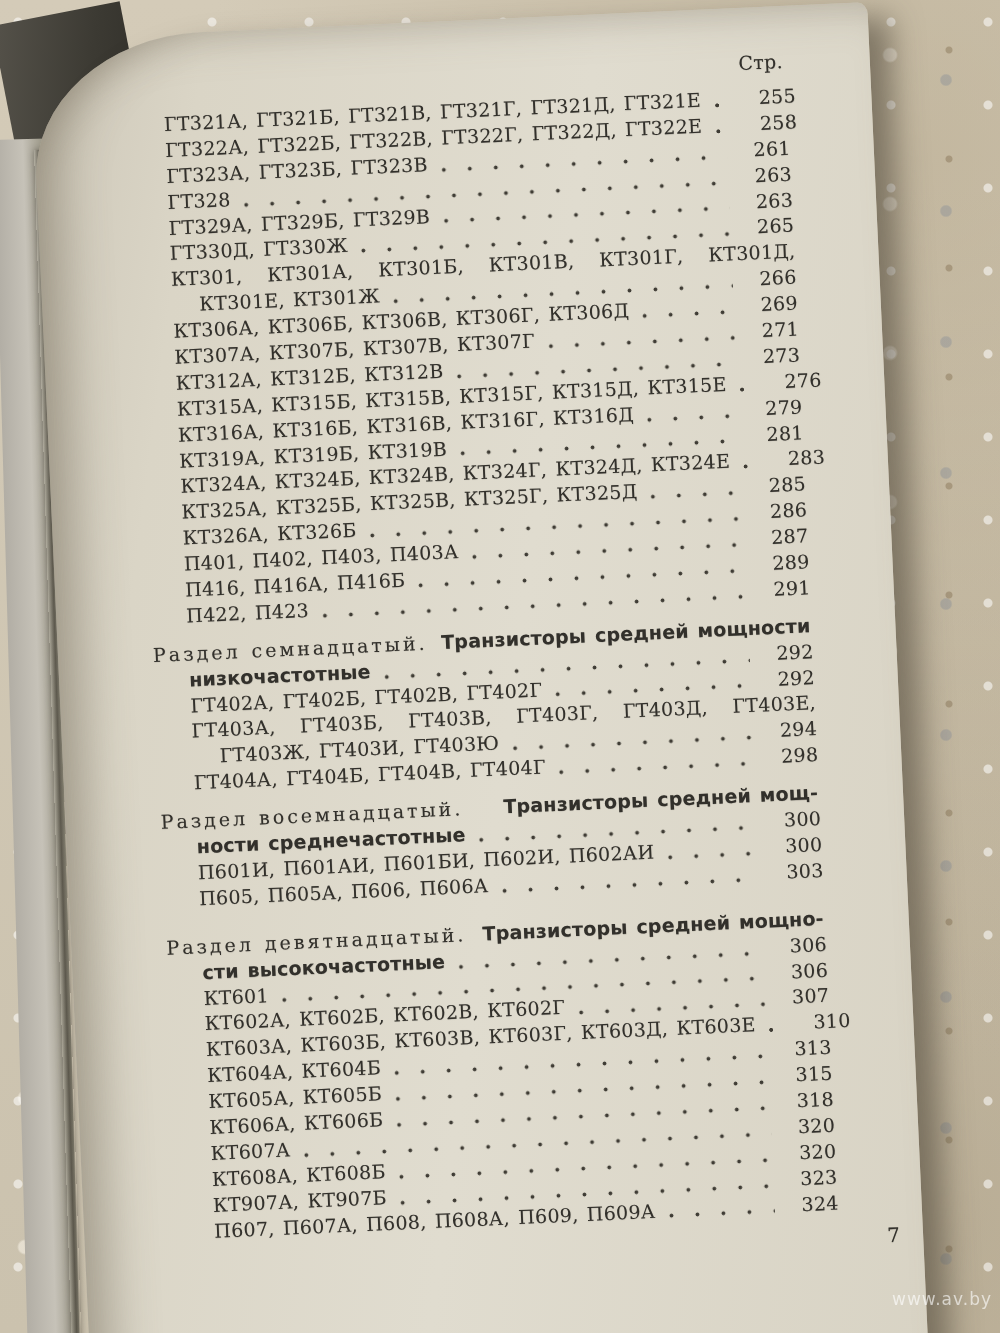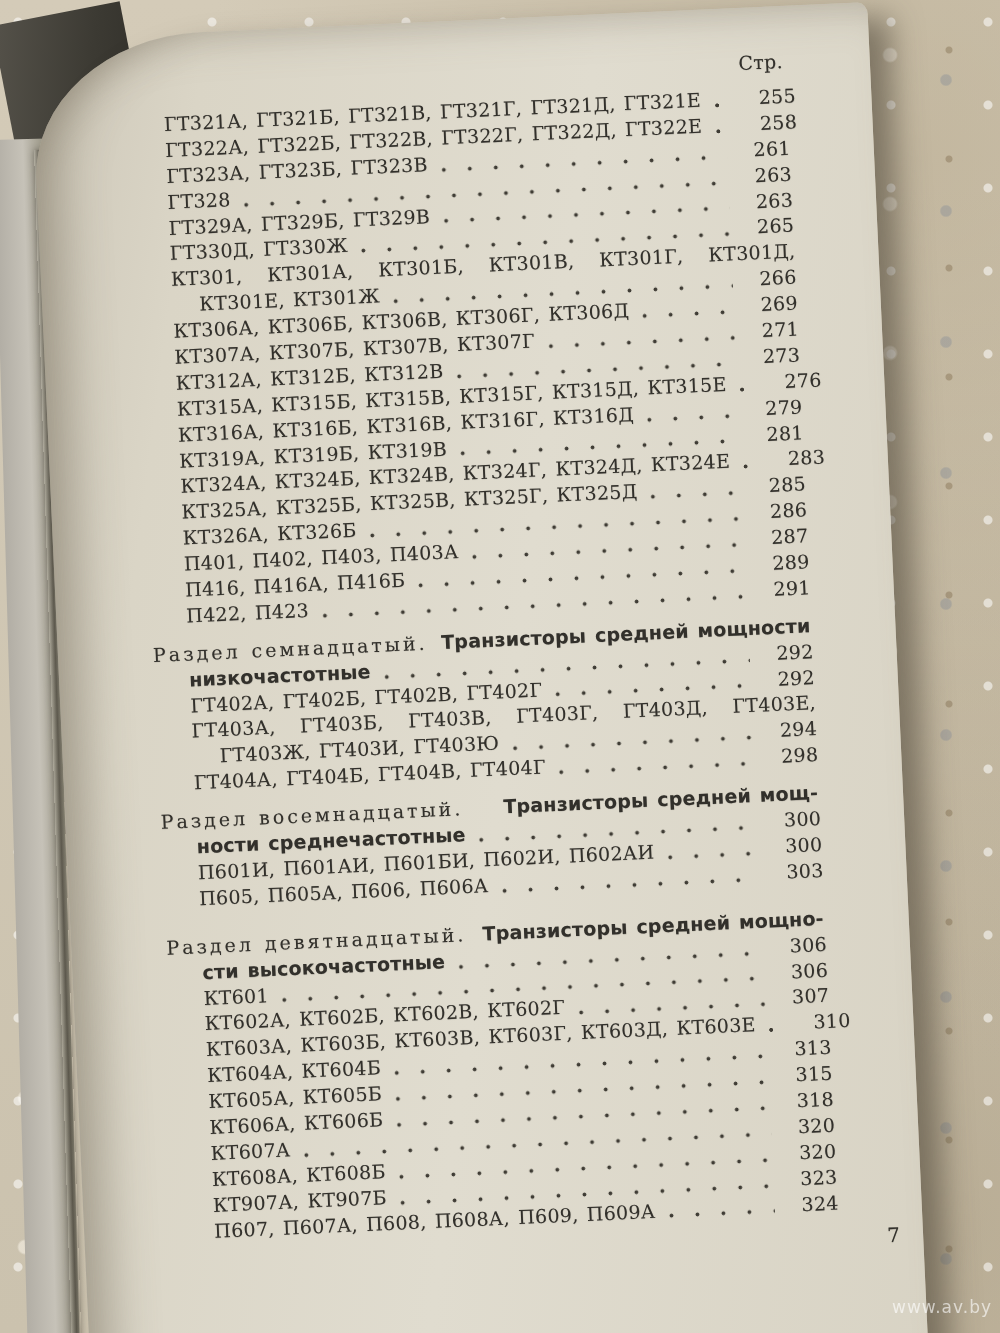--- a/index.html
+++ b/index.html
@@ -67,21 +67,21 @@
     flex:1 1 auto; min-width:18px; height:5px; align-self:flex-end;
     margin:0 10px 5px 13px;
     background-image:radial-gradient(circle at 2.5px 2.5px, rgba(55,52,45,0.95) 1.6px, rgba(55,52,45,0) 2.3px);
     background-size:26px 5px; background-repeat:repeat-x;
   }
   .num{ flex:0 0 54px; text-align:right; font-size:19px; }
   .gap{ height:12px; }
   .gap.lg{ height:22px; }
   .footer-num{ text-align:right; margin-right:-60px; margin-top:10px; font-size:20px; }
   .watermark{
-    position:absolute; right:8px; bottom:16px; z-index:6;
+    position:absolute; right:8px; bottom:24px; z-index:6;
     font-family:"DejaVu Sans", sans-serif; font-size:17px; letter-spacing:1px;
     color:rgba(255,255,255,0.62);
   }
 </style>
 </head>
 <body>
 
 <div class="cover"></div>
 <div class="pages-edge"></div>
 <div class="crease"></div>

